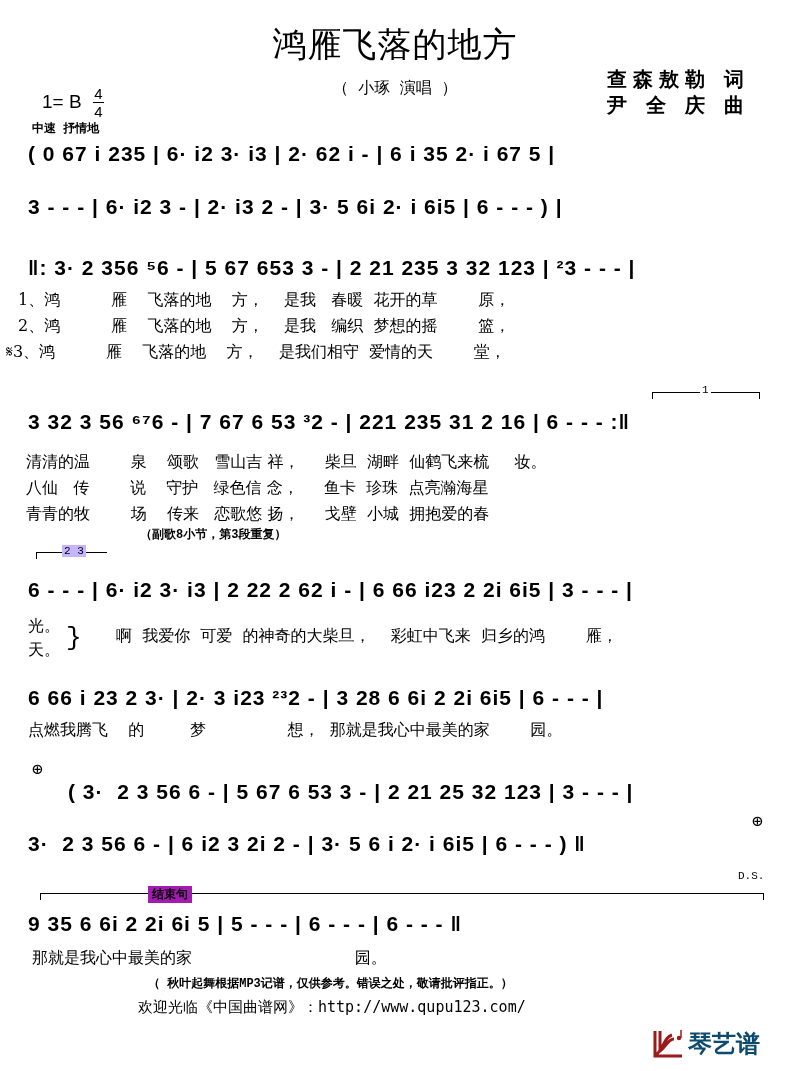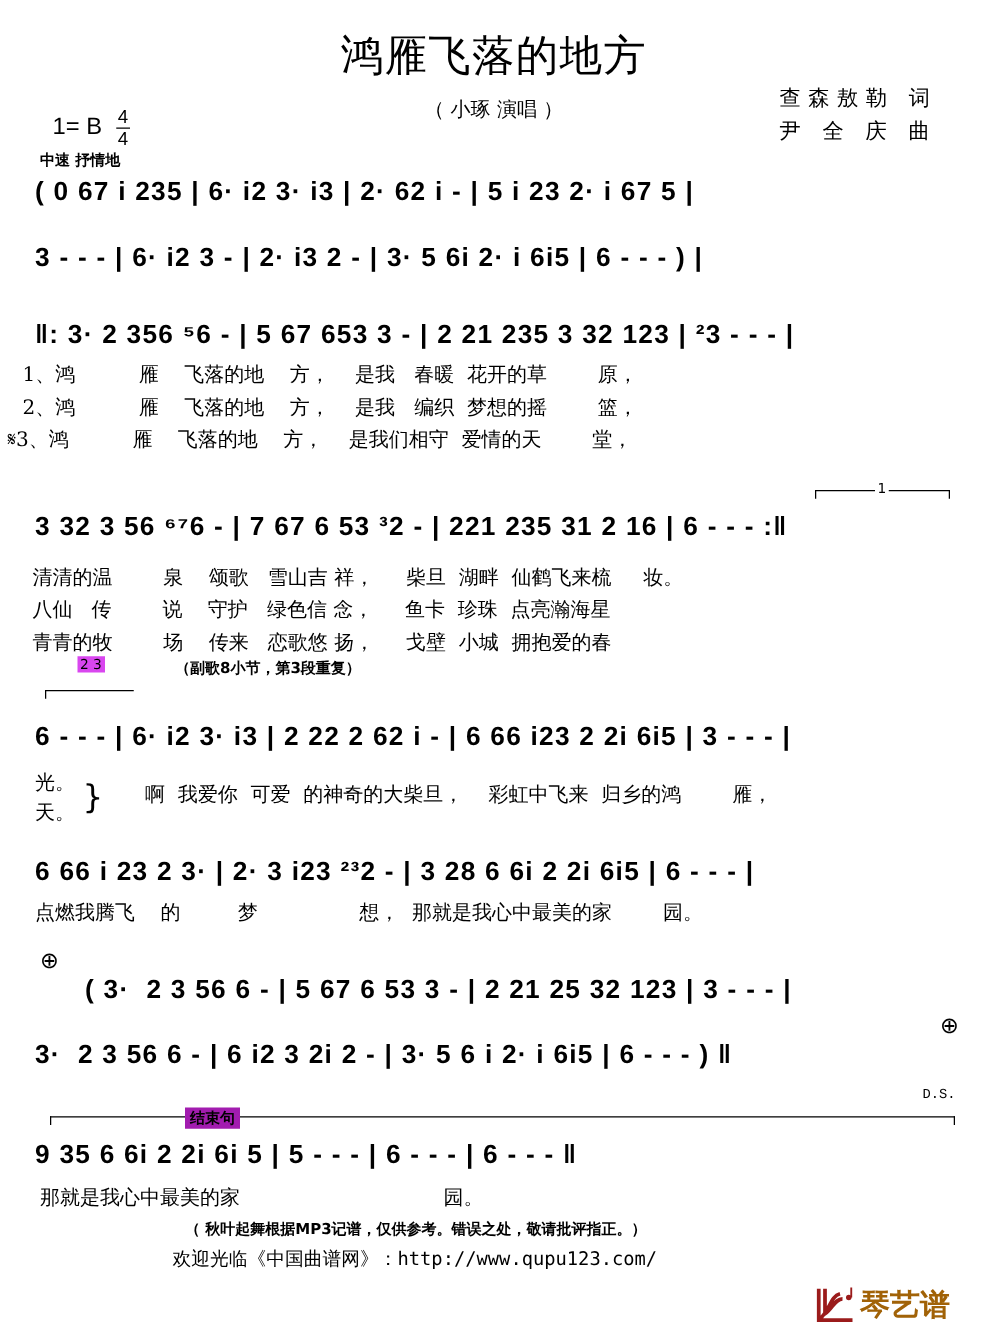--- a/index.html
+++ b/index.html
@@ -1,33 +1,33 @@
 <!DOCTYPE html>
 <html><head>
 <meta charset="utf-8">
 <style>
   html,body{margin:0;padding:0;background:#fff;}
   body{width:790px;height:1071px;position:relative;overflow:hidden;font-family:"DejaVu Sans","Liberation Sans",sans-serif;color:#000;}
-  .abs{position:absolute;}
+  .abs{position:absolute;font-family:Liberation Mono, monospace;}
   .title{left:0;width:790px;top:22px;text-align:center;font-size:34px;font-weight:normal;letter-spacing:1px;}
   .singer{left:0;width:790px;top:78px;text-align:center;font-size:16px;}
-  .credits{right:40px;top:66px;font-size:17px;line-height:26px;letter-spacing:6px;font-family:"DejaVu Serif",serif;text-align:left;}
+  .credits{right:40px;top:66px;font-size:20px;line-height:26px;letter-spacing:6px;font-family:"DejaVu Serif",serif;text-align:left;font-weight:bold;}
   .key{left:42px;top:86px;font-size:19px;font-family:"Liberation Sans",sans-serif;}
   .frac{display:inline-block;vertical-align:middle;text-align:center;font-size:15px;line-height:15px;margin-left:6px;}
   .frac span{display:block;}
   .frac .bar{border-top:1.5px solid #000;width:11px;margin:1px auto;}
   .tempo{left:32px;top:120px;font-size:12px;font-weight:bold;}
   .line{left:28px;width:750px;font-family:"Liberation Sans",sans-serif;font-weight:bold;font-size:21px;white-space:pre;letter-spacing:1px;}
   .lyric{font-family:"DejaVu Serif","Liberation Serif",serif;font-size:16px;white-space:pre;}
   .small{font-size:11px;}
   .bracket{border-top:1px solid #000;border-left:1px solid #000;border-right:1px solid #000;height:6px;}
   .note-text{font-size:12px;font-weight:bold;}
   .footer1{left:148px;top:975px;font-size:12px;font-weight:bold;}
   .footer2{left:138px;top:998px;font-size:15px;font-family:"DejaVu Sans Mono","Liberation Mono",monospace;}
-  .logo{left:652px;top:1028px;color:#a16207;font-size:24px;font-weight:bold;display:flex;align-items:center;gap:2px;}
+  .logo{left:652px;top:1028px;color:#0c4a6e;font-size:24px;font-weight:bold;display:flex;align-items:center;gap:2px;}
   .coda{font-size:18px;}
 </style>
 </head>
 <body>
 
 <div class="abs title">鸿雁飞落的地方</div>
 <div class="abs singer">（ 小琢 演唱 ）</div>
 <div class="abs credits">
   <div>查森敖勒 词</div>
   <div>尹 全 庆 曲</div>
@@ -35,38 +35,38 @@
 <div class="abs key">
   <span>1= B</span>
   <span class="frac">
     <span>4</span>
     <span class="bar"></span>
     <span>4</span>
   </span>
 </div>
 <div class="abs tempo">中速 抒情地</div>
 
-<div class="abs line" style="top:142px;">( 0 67 i 235 | 6· i2 3· i3 | 2· 62 i - | 5 i 23 2· i 67 5 |</div>
+<div class="abs line" style="top:142px;">( 0 67 i 235 | 6· i2 3· i3 | 2· 62 i - | 6 i 35 2· i 67 5 |</div>
 
 <div class="abs line" style="top:195px;">3 - - - | 6· i2 3 - | 2· i3 2 - | 3· 5 6i 2· i 6i5 | 6 - - - ) |</div>
 
 <div class="abs line" style="top:256px;">‖: 3· 2 356 ⁵6 - | 5 67 653 3 - | 2 21 235 3 32 123 | ²3 - - - |</div>
 <div class="abs lyric" style="left:18px;top:290px;">1、鸿          雁    飞落的地    方，    是我   春暖  花开的草        原，</div>
 <div class="abs lyric" style="left:18px;top:316px;">2、鸿          雁    飞落的地    方，    是我   编织  梦想的摇        篮，</div>
 <div class="abs lyric" style="left:6px;top:342px;">𝄋3、鸿          雁    飞落的地    方，    是我们相守  爱情的天        堂，</div>
 
 <div class="abs bracket" style="left:652px;top:392px;width:106px;"></div>
 <div class="abs small" style="left:700px;top:384px;background:#fff;padding:0 2px;">1</div>
 <div class="abs line" style="top:410px;">3 32 3 56 ⁶⁷6 - | 7 67 6 53 ³2 - | 221 235 31 2 16 | 6 - - - :‖</div>
 <div class="abs lyric" style="left:26px;top:452px;">清清的温        泉    颂歌   雪山吉 祥，     柴旦  湖畔  仙鹤飞来梳     妆。</div>
 <div class="abs lyric" style="left:26px;top:478px;">八仙   传        说    守护   绿色信 念，     鱼卡  珍珠  点亮瀚海星</div>
 <div class="abs lyric" style="left:26px;top:504px;">青青的牧        场    传来   恋歌悠 扬，     戈壁  小城  拥抱爱的春</div>
 
 <div class="abs" style="left:36px;top:552px;width:70px;height:6px;border-top:1px solid #000;border-left:1px solid #000;"></div>
-<div class="abs small" style="left:62px;top:525px;background:#d946ef;padding:0 2px;">2 3</div>
+<div class="abs small" style="left:62px;top:545px;background:#c4b5fd;padding:0 2px;">2 3</div>
 <div class="abs note-text" style="left:108px;top:526px;margin-left:32px;">（副歌8小节，第3段重复）</div>
 <div class="abs line" style="top:578px;">6 - - - | 6· i2 3· i3 | 2 22 2 62 i - | 6 66 i23 2 2i 6i5 | 3 - - - |</div>
 <div class="abs lyric" style="left:28px;top:616px;">光。</div>
 <div class="abs lyric" style="left:28px;top:640px;">天。</div>
 <div class="abs" style="left:66px;top:616px;font-size:26px;line-height:44px;">}</div>
 <div class="abs lyric" style="left:116px;top:626px;">啊  我爱你  可爱  的神奇的大柴旦，    彩虹中飞来  归乡的鸿        雁，</div>
 
 <div class="abs line" style="top:686px;">6 66 i 23 2 3· | 2· 3 i23 ²³2 - | 3 28 6 6i 2 2i 6i5 | 6 - - - |</div>
 <div class="abs lyric" style="left:28px;top:720px;">点燃我腾飞    的         梦                想，  那就是我心中最美的家        园。</div>
 

